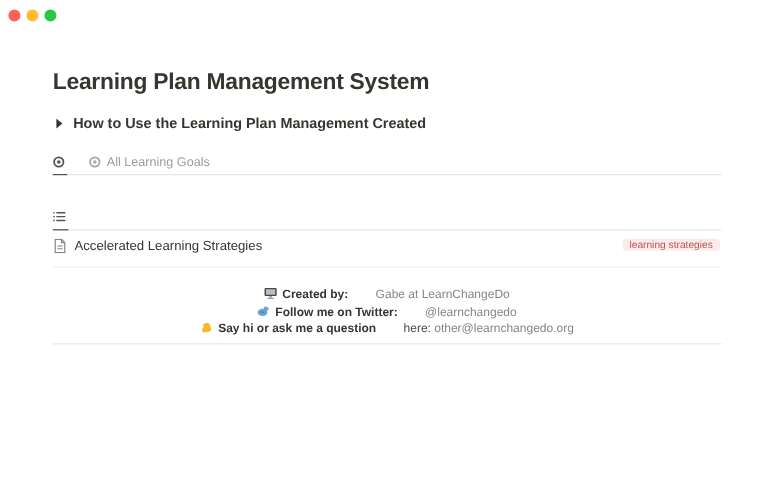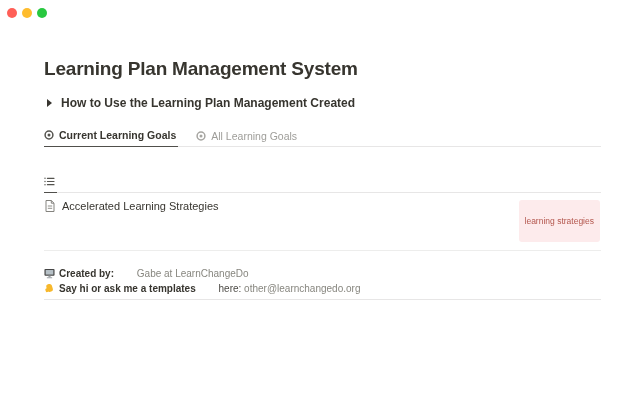--- a/index.html
+++ b/index.html
@@ -26,23 +26,23 @@
   .tab.active{font-weight:600;color:#37352f;border-bottom:1.5px solid #504f4b;}
   .tab.inactive{font-weight:400;color:#9e9d99;}
   .tab .ticon{display:inline-flex;flex:0 0 auto;}
   .tab.active .ticon{color:#55544f;}
   .tab.inactive .ticon{color:#a6a5a1;}
   
   .list-row{display:flex;align-items:flex-start;gap:7px;padding:7px 1px 8px 1px;
     border-bottom:1px solid rgba(55,53,47,0.09);font-size:11px;font-weight:500;cursor:pointer;}
   .row-title{line-height:13px;}
   .tag{margin-left:auto;background:#fdebec;color:#b3564d;font-size:8.5px;font-weight:400;
-    line-height:10px;padding:16px 6px;border-radius:3px;white-space:nowrap;}
+    line-height:10px;padding:0 6px;border-radius:3px;white-space:nowrap;}
   
-  .footer{margin-top:16px;font-size:10px;}
+  .footer{margin-top:16px;font-size:10px;text-align:center;}
   .f-line{line-height:14.5px;height:14.5px;white-space:nowrap;}
   .f-emoji{display:inline-block;vertical-align:-2px;margin-right:4px;}
   .f-bold{font-weight:700;color:#37352f;}
   .f-mid{color:#4c4a45;white-space:pre;margin-left:20px;}
   .f-link{color:#87867f;cursor:pointer;}
   .divider{margin-top:3px;border-top:1px solid rgba(55,53,47,0.12);height:0;}
 </style>
 </head>
 <body>
 
@@ -64,21 +64,20 @@
     </div>
 
     <div class="tabs first">
       <div class="tab active">
         <span class="ticon">
           <svg viewBox="0 0 10 10" width="10" height="10">
               <circle cx="5" cy="5" r="3.9" fill="none" stroke="currentColor" stroke-width="1.5"></circle>
               <circle cx="5" cy="5" r="1.5" fill="currentColor"></circle>
             </svg>
         </span>
-        <span>Current Learning Goals</span>
       </div>
       <div class="tab inactive">
         <span class="ticon">
           <svg viewBox="0 0 10 10" width="10" height="10">
               <circle cx="5" cy="5" r="3.9" fill="none" stroke="currentColor" stroke-width="1.5"></circle>
               <circle cx="5" cy="5" r="1.5" fill="currentColor"></circle>
             </svg>
         </span>
         <span>All Learning Goals</span>
       </div>
@@ -120,30 +119,40 @@
         <span class="f-emoji">
           <svg viewBox="0 0 12 12" width="11" height="11">
               <rect x="0.5" y="1" width="11" height="7.4" rx="1" fill="#454545"></rect>
               <rect x="1.8" y="2.2" width="8.4" height="5" fill="#b6c0c6"></rect>
               <rect x="4.8" y="8.4" width="2.4" height="1.6" fill="#9aa0a4"></rect>
               <rect x="3" y="10" width="6" height="1.1" rx="0.55" fill="#9aa0a4"></rect>
             </svg>
         </span><span class="f-bold">Created by:</span><span class="f-mid"> </span><span class="f-link">Gabe at LearnChangeDo</span>
       </div>
 
+      <div class="f-line">
+        <span class="f-emoji">
+          <svg viewBox="0 0 12 12" width="11" height="11">
+              <ellipse cx="5.2" cy="6.9" rx="4.4" ry="3.3" fill="#6ba3d6"></ellipse>
+              <circle cx="8.3" cy="3.6" r="2.1" fill="#6ba3d6"></circle>
+              <polygon points="10.2,3.1 12,3.9 10.3,4.7" fill="#e8a33d"></polygon>
+              <path d="M2.4 6.6 q2.6 -1.6 5.2 0 q-2.6 2.3 -5.2 0" fill="#4d86b8"></path>
+            </svg>
+        </span><span class="f-bold">Follow me on Twitter:</span><span class="f-mid"> </span><span class="f-link">@learnchangedo</span>
+      </div>
 
       <div class="f-line">
         <span class="f-emoji">
           <svg viewBox="0 0 12 12" width="11" height="11">
               <g transform="rotate(-18 6 6)">
                 <rect x="3.2" y="1.2" width="6.2" height="8.4" rx="2.6" fill="#f7b82c"></rect>
                 <rect x="1.2" y="4.8" width="3" height="4.2" rx="1.4" fill="#f7b82c"></rect>
               </g>
             </svg>
-        </span><span class="f-bold">Say hi or ask me a templates</span><span class="f-mid"> here: </span><span class="f-link">other@learnchangedo.org</span>
+        </span><span class="f-bold">Say hi or ask me a question</span><span class="f-mid"> here: </span><span class="f-link">other@learnchangedo.org</span>
       </div>
 
 
       <div class="divider"></div>
     </div>
 
   </div>
 </div>
 
 </body></html>

